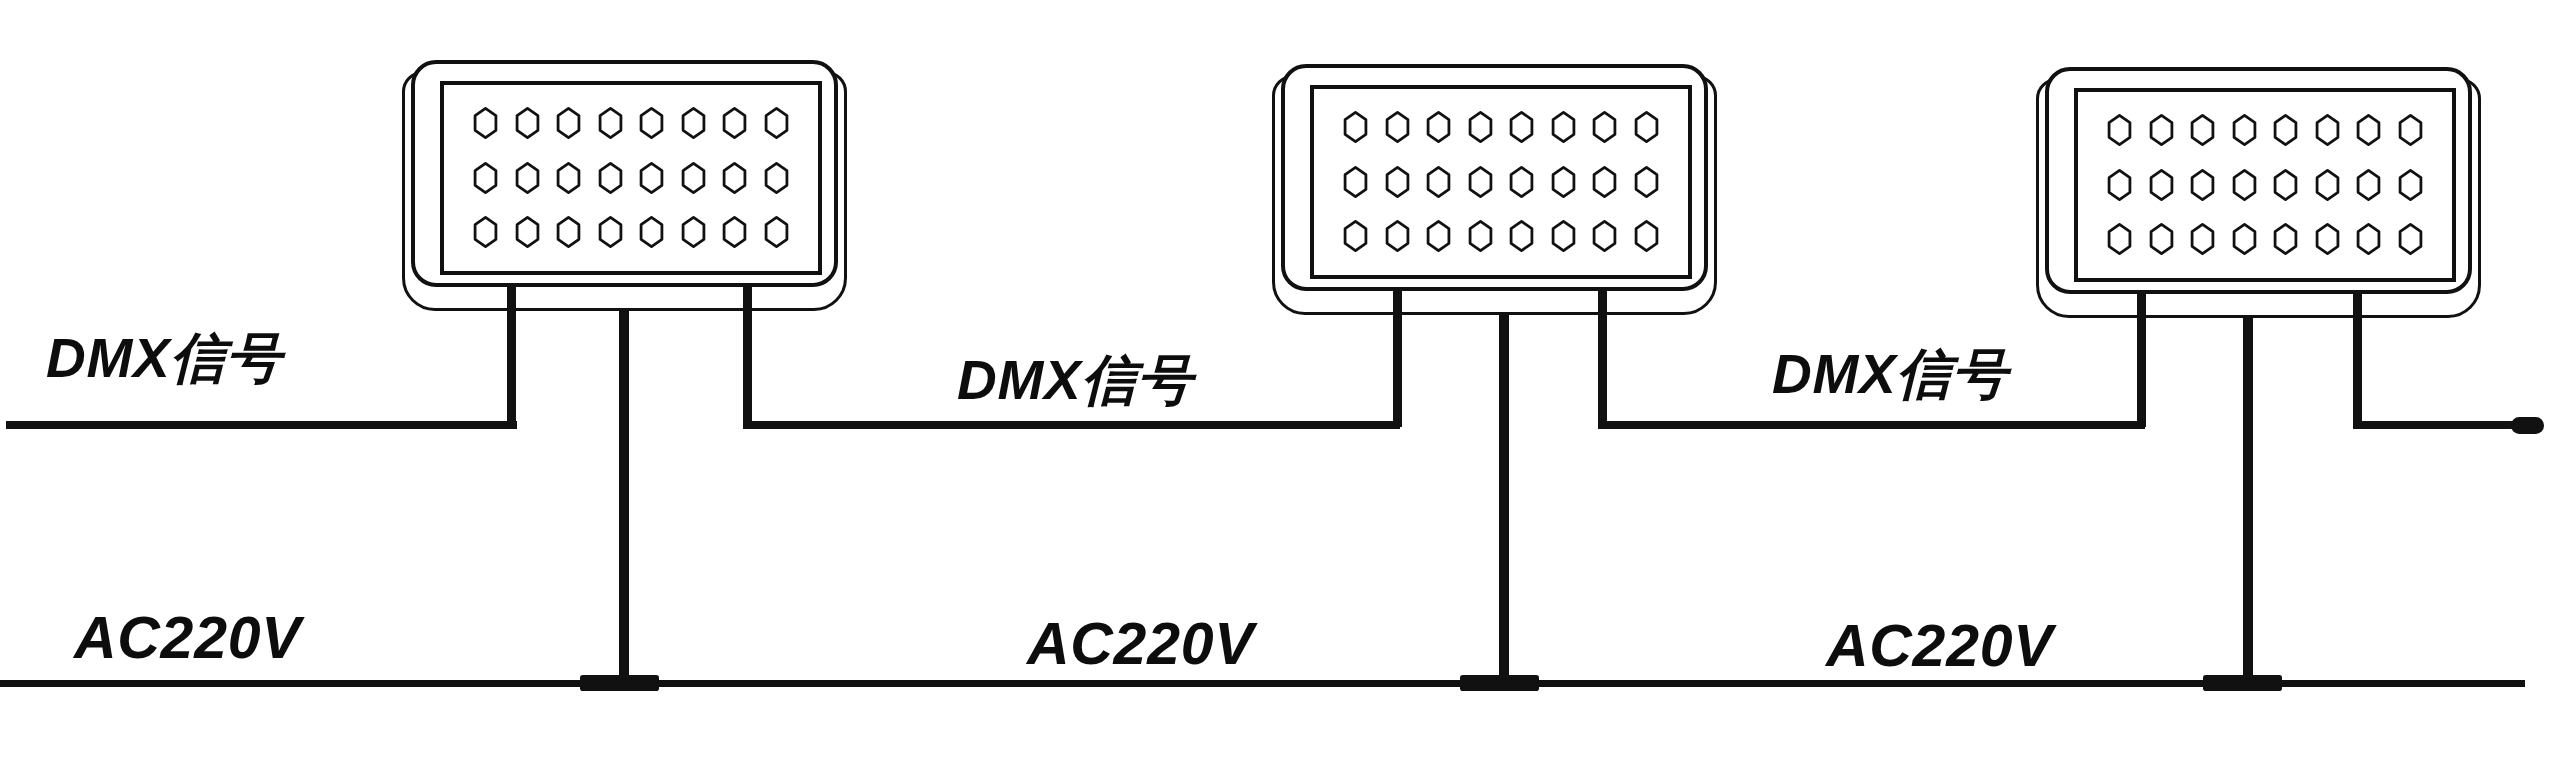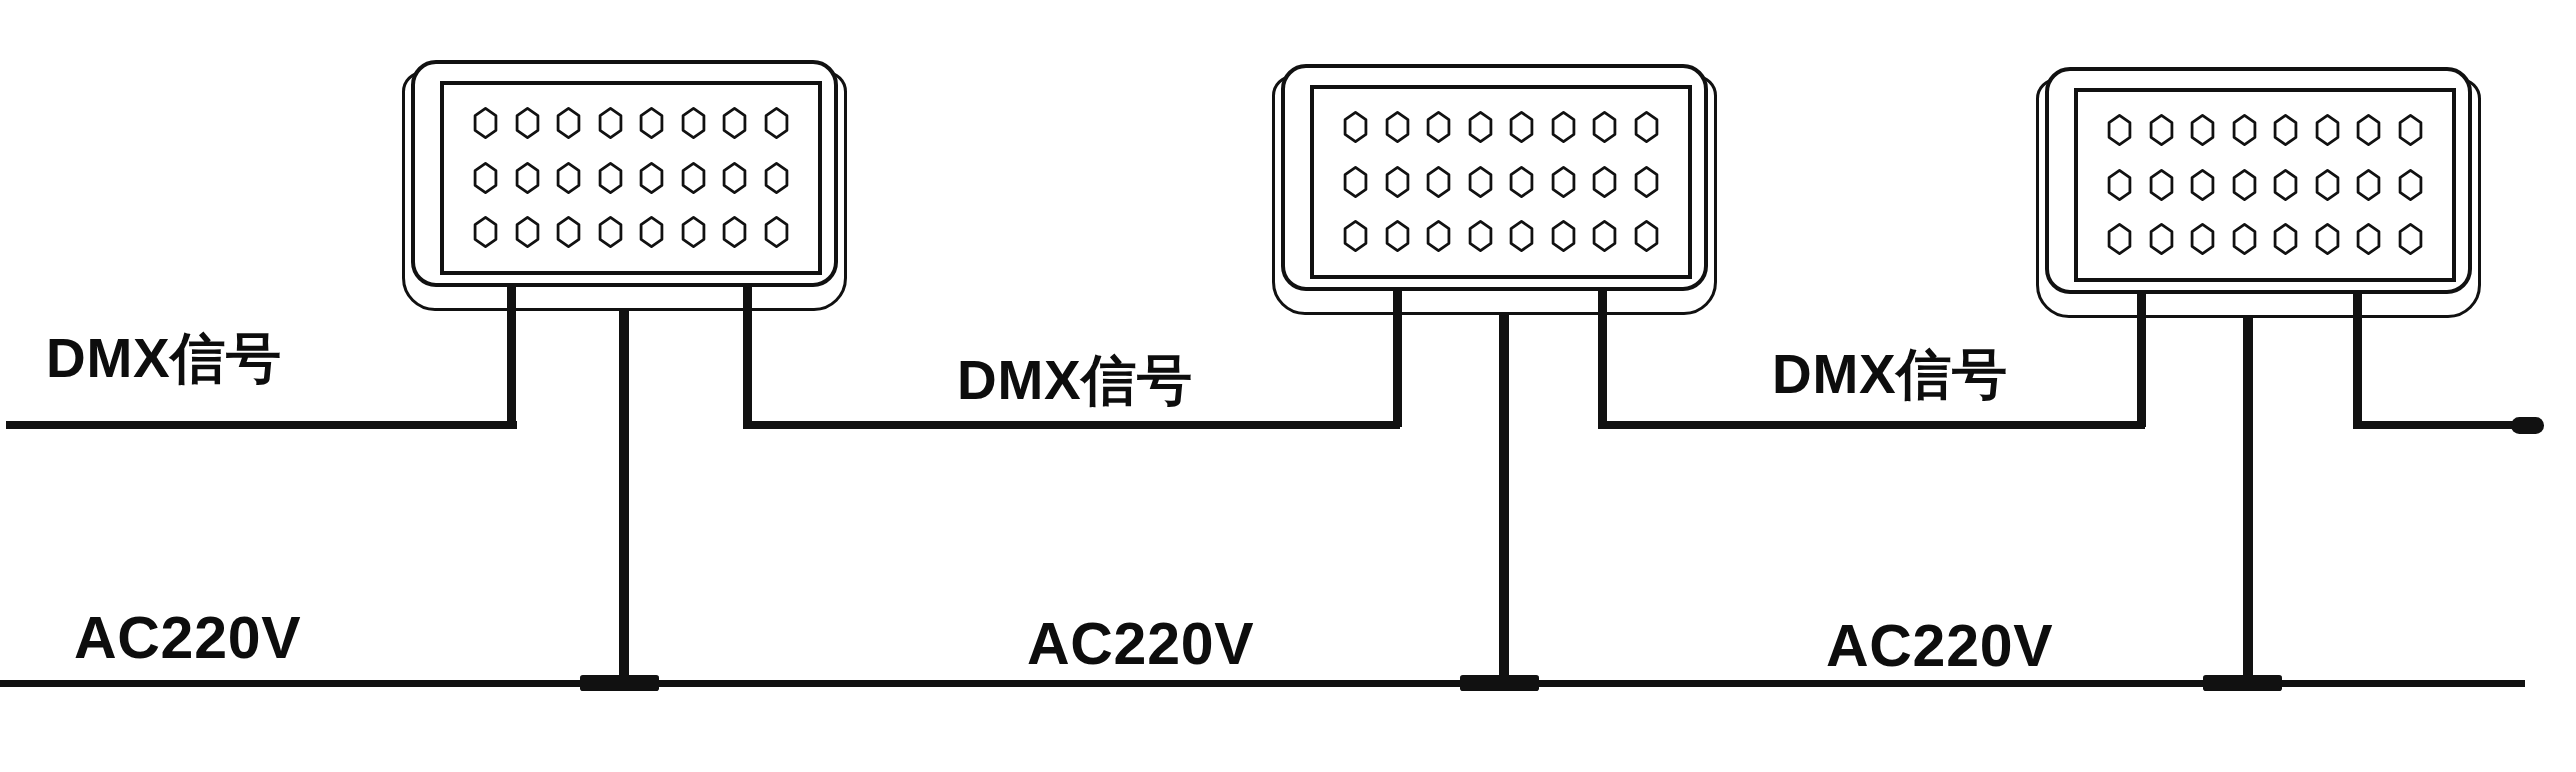--- a/index.html
+++ b/index.html
@@ -59,21 +59,21 @@
   .f2 .wire-left,.f2 .wire-right{height:138px;}
   .f3 .wire-left,.f3 .wire-right{height:135px;}
   
   .f1 .wire-ac{height:400px;}
   .f2 .wire-ac{height:395px;}
   .f3 .wire-ac{height:393px;}
   
   .junction{position:absolute;top:675px;width:79px;height:16px;background:#111;border-radius:2.8px;}
   .j1{left:580px;} .j2{left:1460px;} .j3{left:2203px;}
   
-  .label{position:absolute;color:#0d0d0d;font-weight:bold;white-space:nowrap;line-height:1;}
+  .label{position:absolute;color:#0d0d0d;font-weight:bold;white-space:nowrap;line-height:1;font-style:italic;}
   .dmx-label{font-size:55px;letter-spacing:0.7px;}
   .ac-label{font-size:59px;letter-spacing:0.7px;text-align:center;}
   .dmx-label-1{left:46px;  top:331px;}
   .dmx-label-2{left:957px;top:353px;}
   .dmx-label-3{left:1772px;top:347px;}
   .ac-label-1{left:74px; top:609px;}
   .ac-label-2{left:1027px;top:615px;}
   .ac-label-3{left:1826px;top:617px;}
 </style>
 </head>

